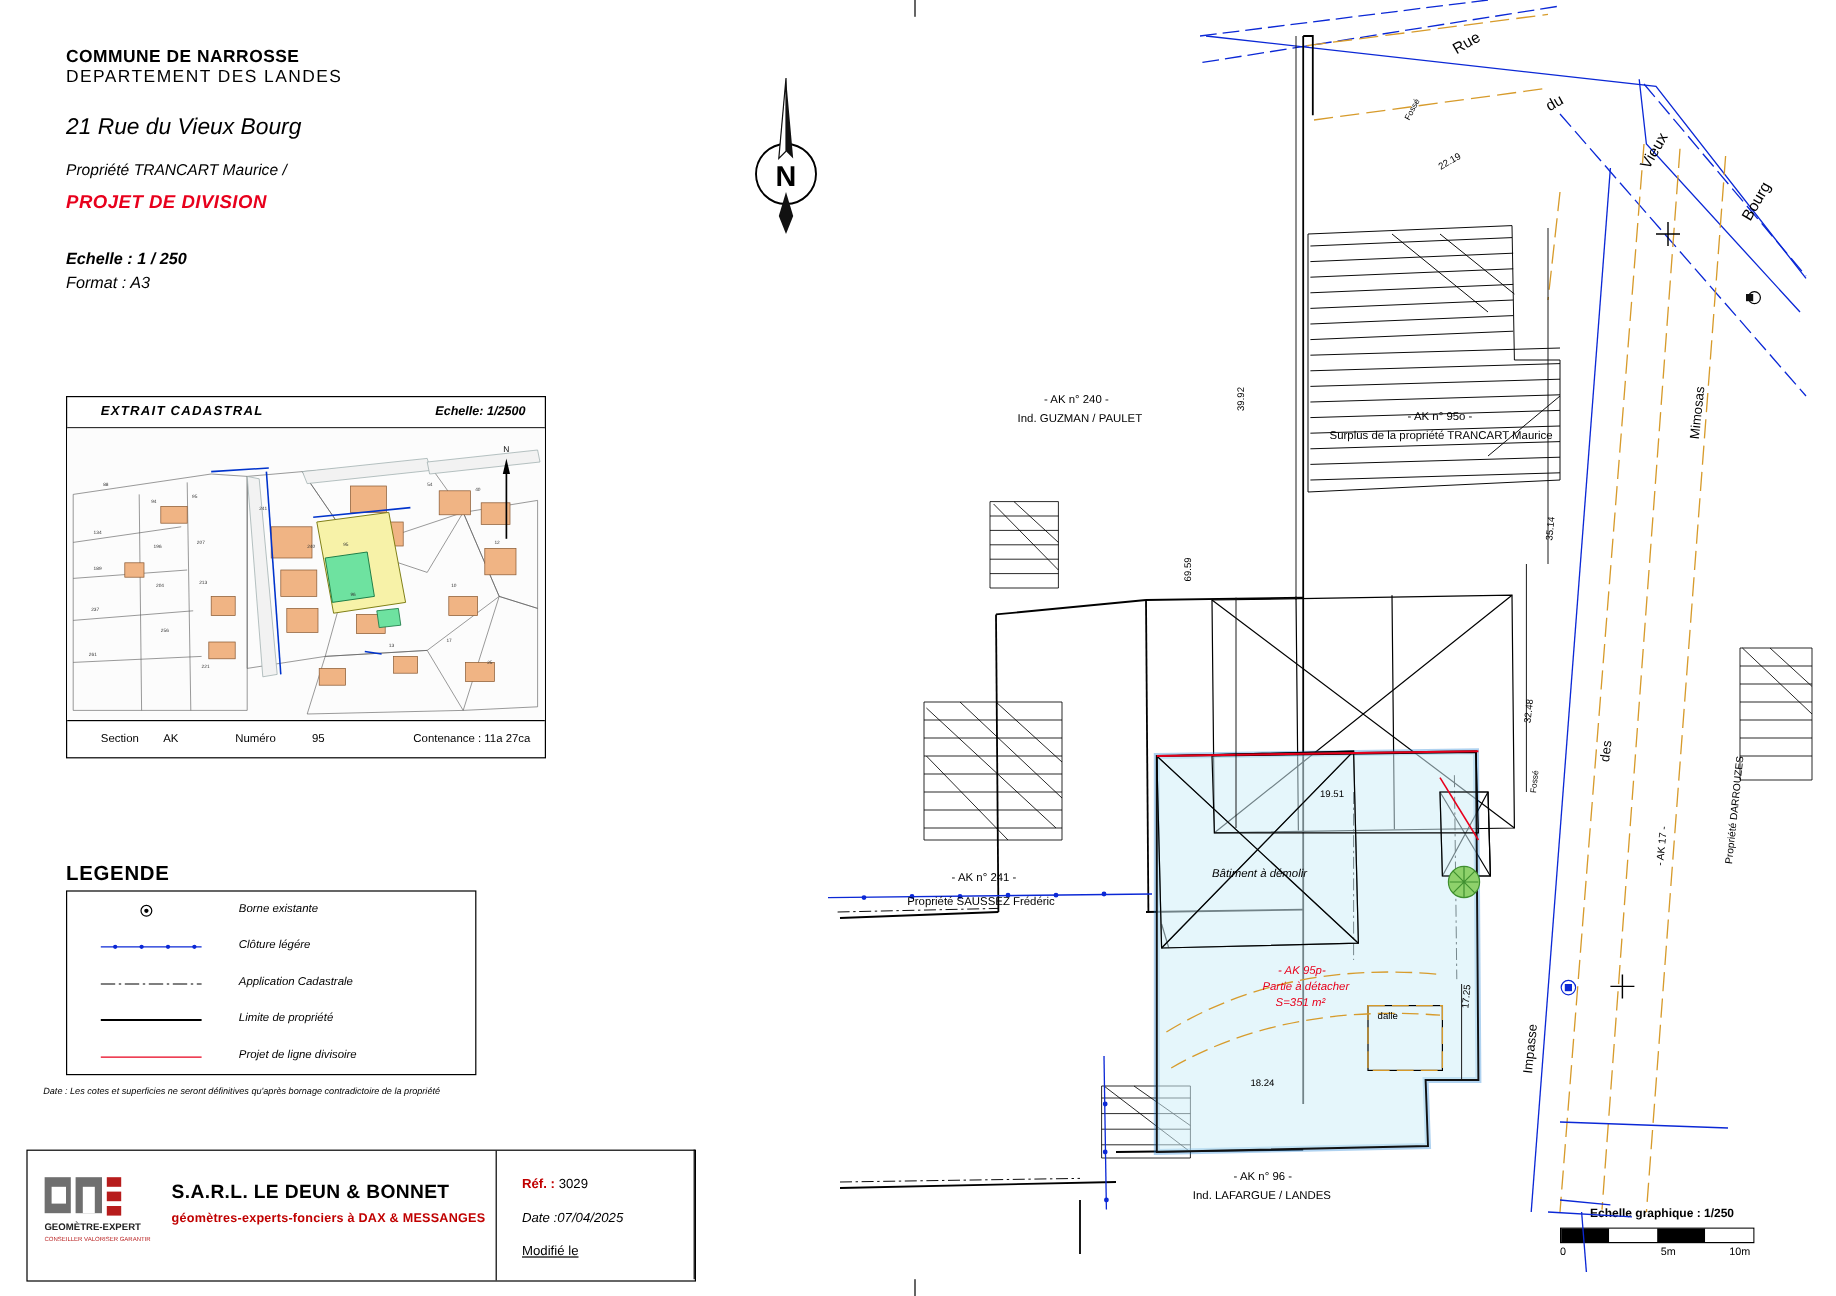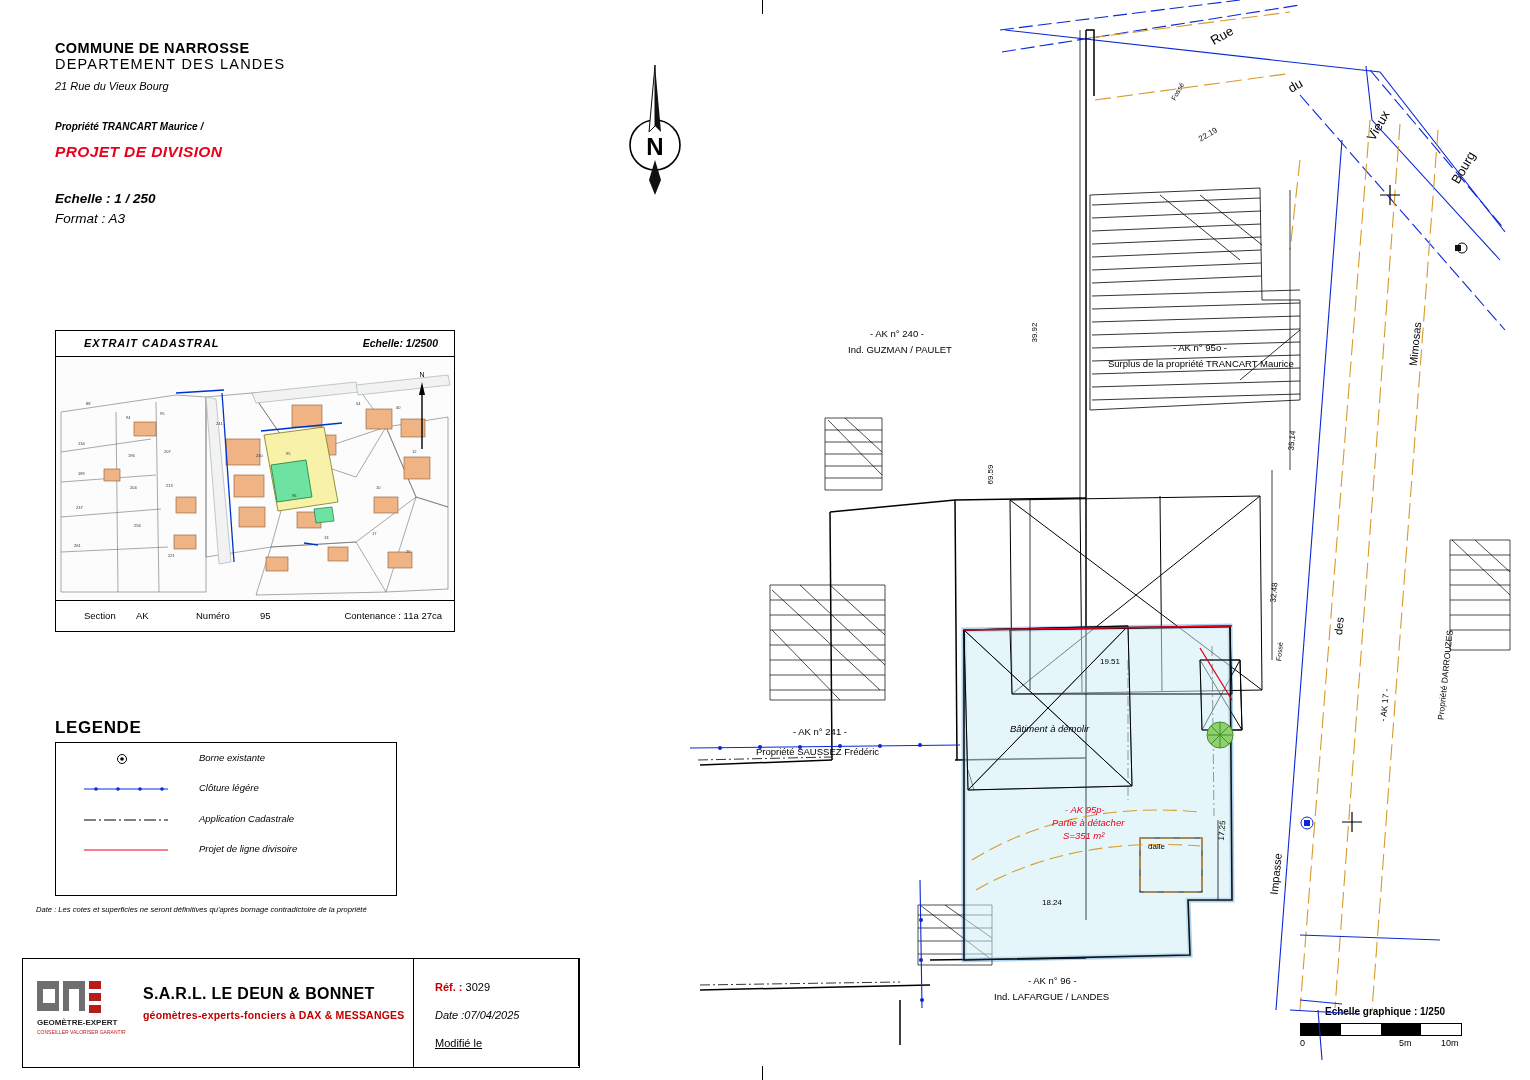--- a/index.html
+++ b/index.html
@@ -2,22 +2,22 @@
 <html><head>
 <meta charset="utf-8">
 <style>
   html,body{margin:0;padding:0;background:#ffffff;}
   body{width:1530px;height:1080px;position:relative;font-family:"Liberation Sans",sans-serif;color:#000;overflow:hidden;}
   .abs{position:absolute;}
   
   #title-block{left:55px;top:30px;width:480px;}
   #dept{font-size:14.5px;letter-spacing:1.2px;font-weight:400;}
   #commune{font-size:14.5px;font-weight:700;margin-top:10px;letter-spacing:.4px;}
-  #address{font-size:11px;font-style:italic;margin-top:8px;}
-  #owner{font-size:10px;font-weight:700;font-style:italic;margin-top:29px;}
+  #address{font-size:19px;font-style:italic;margin-top:24px;}
+  #owner{font-size:13px;font-weight:400;font-style:italic;margin-top:16px;}
   #project{font-size:15.5px;font-weight:700;font-style:italic;color:#e8001c;margin-top:11px;letter-spacing:.4px;}
   #scale{font-size:13.5px;font-weight:700;font-style:italic;margin-top:30px;}
   #format{font-size:13.5px;font-style:italic;margin-top:5px;}
   
   #cadastre{left:55px;top:330px;width:398px;height:300px;border:1px solid #000;background:#fff;}
   #cadastre-head{height:25px;border-bottom:1px solid #000;position:relative;}
   #cadastre-head .lbl{position:absolute;left:28px;top:6px;font-size:11px;font-weight:700;font-style:italic;letter-spacing:1px;}
   #cadastre-head .sc{position:absolute;right:16px;top:6px;font-size:10.5px;font-weight:700;font-style:italic;}
   #cadastre-map{height:243px;position:relative;overflow:hidden;background:#fdfdfd;}
   #cadastre-foot{height:29px;border-top:1px solid #000;position:relative;font-size:9.5px;}
@@ -211,20 +211,28 @@
     <div class="sym">
       <svg width="130" height="31">
           <line x1="28" y1="16" x2="112" y2="16" stroke="#000" stroke-width="1" stroke-dasharray="12 3 2 3"></line>
         </svg>
     </div>
     <div class="txt">Application Cadastrale</div>
   </div>
   <div class="legend-row">
     <div class="sym">
       <svg width="130" height="31">
+          <line x1="28" y1="16" x2="112" y2="16" stroke="#000" stroke-width="1.6"></line>
+        </svg>
+    </div>
+    <div class="txt">Limite de propriété</div>
+  </div>
+  <div class="legend-row">
+    <div class="sym">
+      <svg width="130" height="31">
           <line x1="28" y1="16" x2="112" y2="16" stroke="#e8001c" stroke-width="1"></line>
         </svg>
     </div>
     <div class="txt">Projet de ligne divisoire</div>
   </div>
 </div>
 <div class="abs" id="legend-note">Date : Les cotes et superficies ne seront définitives qu'après bornage contradictoire de la propriété</div>
 
 <div class="abs" id="cartouche">
   <div id="cart-sep"></div>
@@ -257,21 +265,21 @@
 <div class="abs" id="gscale">
   <div id="gscale-title">Echelle graphique : 1/250</div>
   <div id="gscale-bar">
     <div style="background:#000;"></div>
       <div style="background:#fff;"></div>
     <div style="background:#000;"></div>
       <div style="background:#fff;"></div>
   </div>
   <div id="gscale-lbl">
     <span style="left:0;">0</span>
-    <span style="left:87px;padding-left:12px;">5m</span>
+    <span style="left:72px;padding-left:12px;">5m</span>
     <span style="left:141px;">10m</span>
   </div>
 </div>
 
 <div class="abs" id="plan">
   <svg width="930" height="1080" viewBox="0 0 930 1080">
 
     <g stroke="#0b28d6" stroke-width="1.1" fill="none" stroke-dasharray="14 5">
       <path d="M400 30 L640 0"></path>
       <path d="M402 52 L700 5"></path>

